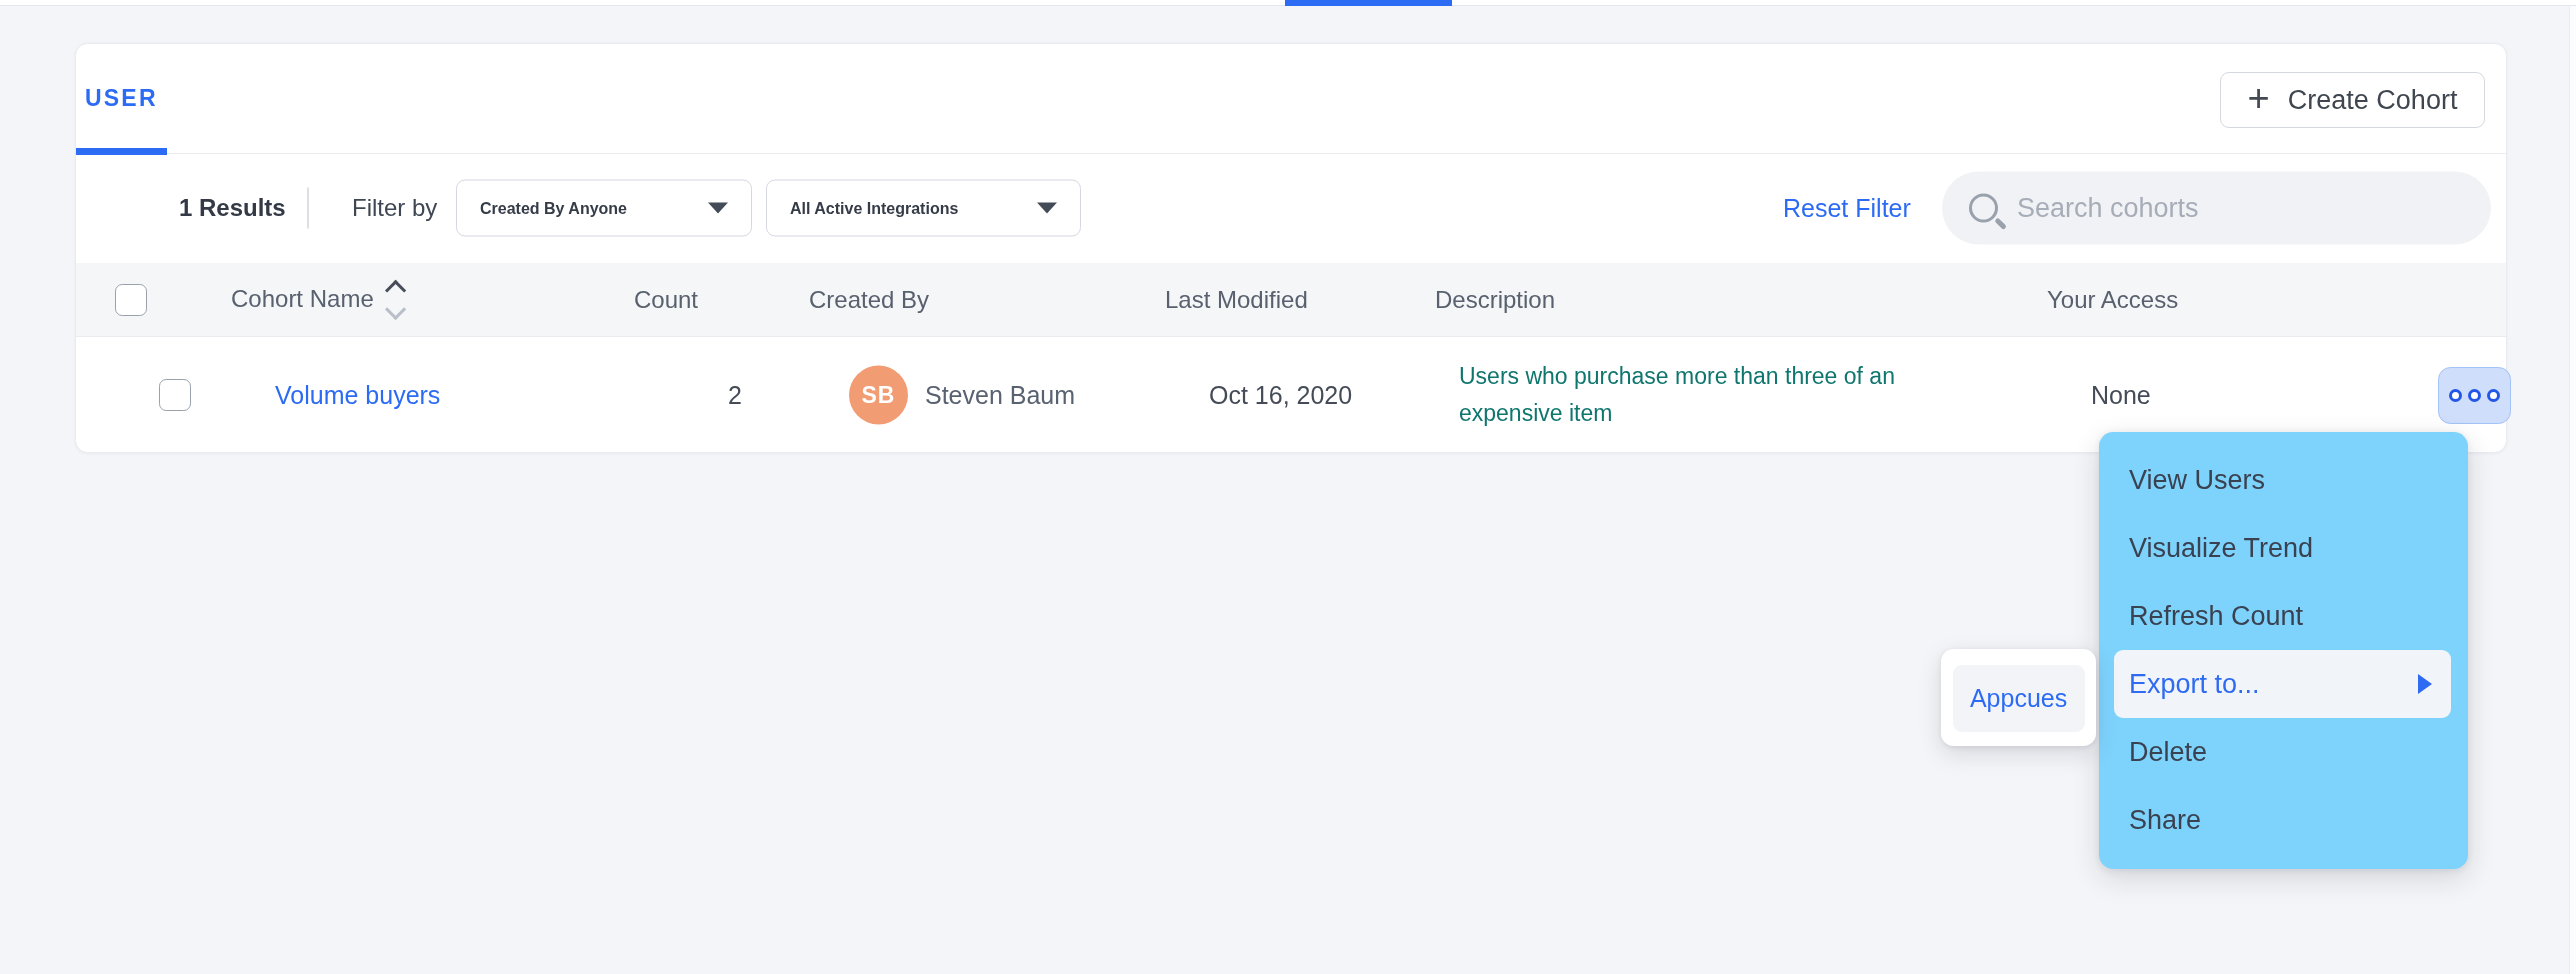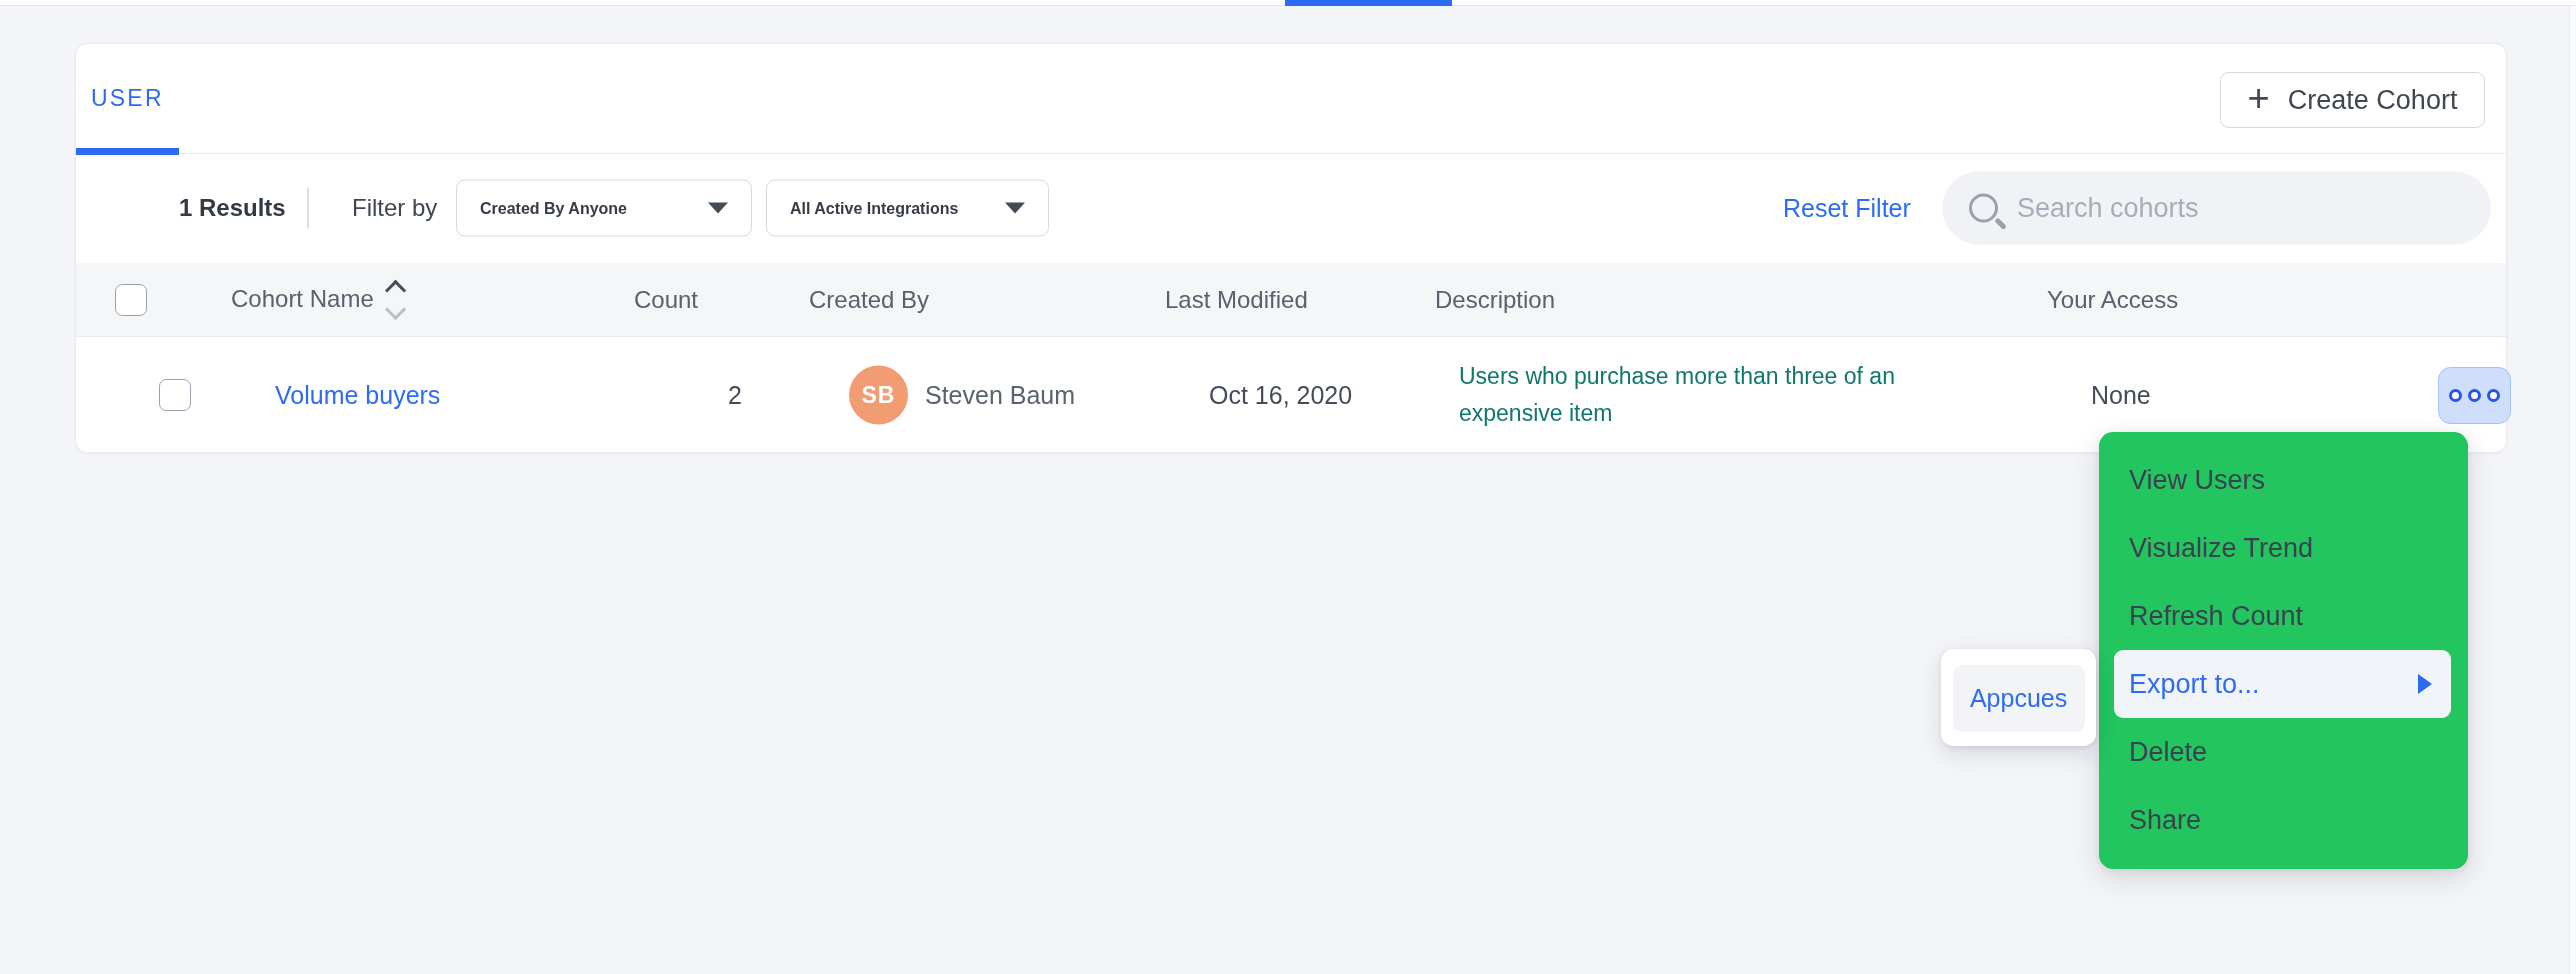--- a/index.html
+++ b/index.html
@@ -12,38 +12,38 @@
   
   .topbar{position:absolute;left:0;top:0;right:0;height:4.5px;background:#fff;border-bottom:1.8px solid #e3e6ee;}
   .topbar-indicator{position:absolute;left:1285px;top:0;width:167px;height:6.3px;background:var(--accent-blue,#2c6bf3);}
   
   .right-strip{position:absolute;right:0;top:6.3px;bottom:0;width:6.3px;background:#fbfcfd;border-left:0.9px solid #e9ebf0;}
   
   .card{position:absolute;left:75px;top:43px;width:2432px;height:410px;background:#fff;
         border:0.9px solid #e9ebf0;border-radius:12.5px;box-shadow:0 0.9px 2.7px rgba(25,31,50,.05);box-sizing:border-box;}
   
   .tabrow{position:absolute;left:0;top:0;right:0;height:109px;border-bottom:1.8px solid #ecedf1;}
-  .tab{position:absolute;left:0;top:0;height:109px;padding:0 15px;display:flex;align-items:center;
-       color:var(--accent-blue,#2c6bf3);font-size:23px;font-weight:400;letter-spacing:2.2px;cursor:pointer;}
+  .tab{position:absolute;left:0;top:0;height:109px;padding:0 9px;display:flex;align-items:center;
+       color:var(--accent-blue,#2c6bf3);font-size:23px;font-weight:700;letter-spacing:2.2px;cursor:pointer;}
   .tab::after{content:"";position:absolute;left:0;right:0;bottom:-1.8px;height:7.2px;background:var(--accent-blue,#2c6bf3);}
   .create-btn{position:absolute;right:20.6px;top:28px;height:56px;display:flex;align-items:center;gap:18px;
        padding:0 27px;background:#fff;border:1.8px solid #d5d8df;border-radius:9px;box-sizing:border-box;
        font-family:inherit;font-size:27px;font-weight:500;color:#3f464f;cursor:pointer;}
   .plus-icon{font-size:38px;font-weight:400;color:#434a54;line-height:0;position:relative;top:-1.8px;}
   
   .filterrow{position:absolute;left:0;top:109px;right:0;height:110px;}
   .filterrow>*{position:absolute;top:50%;transform:translateY(-50%);}
   .results{left:103px;font-size:24px;font-weight:600;color:#333a46;}
   .vdiv{left:231px;width:1.8px;height:41px;background:#dcdfe5;}
   .filterby{left:260px;font-size:24px;color:#3f4752;margin-left:16px;}
   .dd{height:57px;background:#fff;border:1.8px solid #d5d8df;border-radius:9px;box-sizing:border-box;
       display:flex;align-items:center;justify-content:space-between;padding:0 23px;
       font-family:inherit;font-size:16px;font-weight:600;color:#353c48;cursor:pointer;}
   .dd1{left:380px;width:296px;}
-  .dd2{left:690px;width:283px;text-align:center;}
+  .dd2{left:690px;width:315px;text-align:center;}
   .caret-down{width:0;height:0;border-left:10px solid transparent;border-right:10px solid transparent;
       border-top:11.6px solid #434b57;margin-left:16px;}
   .reset{left:1707px;font-size:25px;color:var(--accent-blue,#2c6bf3);cursor:pointer;text-decoration:none;}
   .search{left:1866px;width:549px;height:73px;background:#f1f2f5;border-radius:37px;box-sizing:border-box;
       display:flex;align-items:center;padding:0 27px;gap:17px;}
   .search-icon{flex:0 0 auto;width:23px;height:23px;border:3.6px solid #99a1ad;border-radius:50%;position:relative;}
   .search-icon::after{content:"";position:absolute;width:4.5px;height:12.5px;background:#99a1ad;border-radius:2.7px;
       right:-7.2px;bottom:-10px;transform:rotate(-45deg);}
   .search input{flex:1;background:transparent;border:none;outline:none;font-family:inherit;font-size:27px;color:#3f4752;min-width:0;}
   .search input::placeholder{color:#a7adb8;}
@@ -68,21 +68,21 @@
   .name-link{left:155px;font-size:25px;color:var(--accent-blue,#2c6bf3);cursor:pointer;text-decoration:none;}
   .avatar{left:729px;width:59px;height:59px;border-radius:50%;background:var(--avatar-orange,#f29c73);
       color:#fff;font-size:23px;font-weight:700;display:flex;align-items:center;justify-content:center;letter-spacing:0.9px;}
   .td-creator{left:805px;color:#596270;}
   .td-desc{left:1339px;width:537px;font-size:23px;line-height:37px;color:#0f766e;white-space:normal;}
   .more-btn{left:2318px;top:29px;transform:none;width:73px;height:57px;box-sizing:border-box;
       background:var(--more-button-bg,#cfdefb);border:1.8px solid var(--more-button-border,#a3c2f8);border-radius:12.5px;
       display:flex;align-items:center;justify-content:center;gap:5.4px;cursor:pointer;}
   .dot{width:13.4px;height:13.4px;border:3.6px solid var(--dot-blue,#2357e8);border-radius:50%;background:#fff;box-sizing:border-box;}
   
-  .menu{position:absolute;left:2099px;top:432px;width:369px;box-sizing:border-box;padding:14.3px 0;background:#22c55e;
+  .menu{position:absolute;left:2099px;top:432px;width:369px;box-sizing:border-box;padding:14.3px 0;background:#7dd3fc;
       border-radius:14.3px;box-shadow:0 9px 29px rgba(20,26,46,.14),0 1.8px 7.2px rgba(20,26,46,.08);}
   .mi{height:68px;display:flex;align-items:center;padding:0 30px;font-size:27px;color:#3a4150;cursor:pointer;white-space:nowrap;}
   .mi-active{margin:0 17px 0 15px;padding:0 19px 0 15px;background:#f1f4f9;border-radius:9px;
       color:var(--menu-blue,#2e6bf2);justify-content:space-between;}
   .subarrow{width:0;height:0;border-top:10px solid transparent;border-bottom:10px solid transparent;
       border-left:14.3px solid var(--menu-blue,#2e6bf2);}
   
   .submenu{position:absolute;left:1941px;top:649px;width:155px;height:97px;background:#fff;border-radius:12.5px;
       box-shadow:0 7.2px 23px rgba(20,26,46,.13),0 1.8px 5.4px rgba(20,26,46,.08);}
   .submenu-item{position:absolute;left:11.6px;top:16px;width:132px;height:67px;background:#f3f4f7;border-radius:9px;

